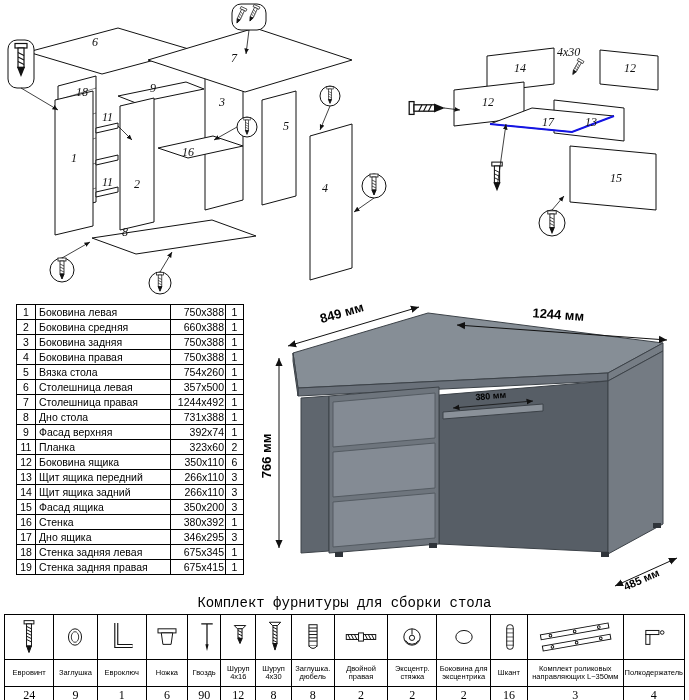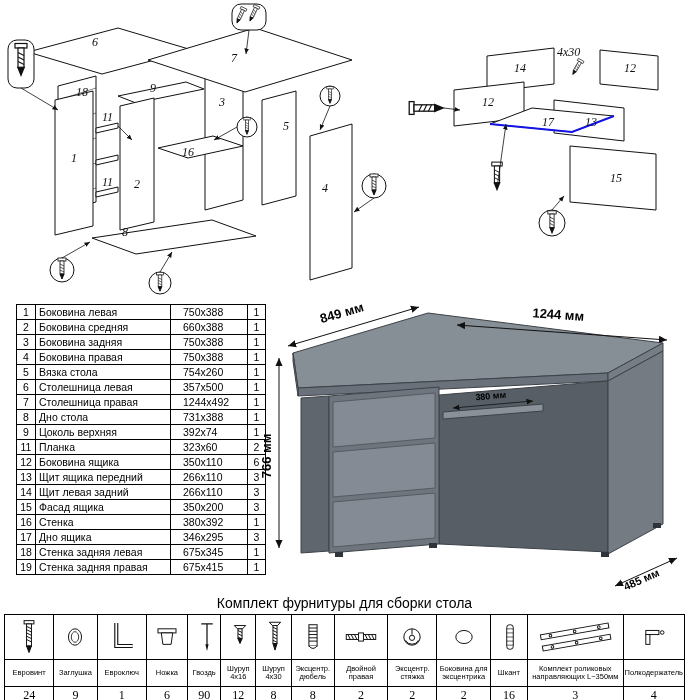--- a/index.html
+++ b/index.html
@@ -13,25 +13,25 @@
 
   #diagram-left{position:absolute;left:0;top:0;width:397px;height:300px;}
   #diagram-right{position:absolute;left:402px;top:38px;width:285px;height:210px;}
   #desk-render{position:absolute;left:243px;top:296px;width:446px;height:302px;}
 
   #parts-table{position:absolute;left:16px;top:304px;border-collapse:collapse;
     font-family:"Liberation Sans",sans-serif;font-size:10.5px;}
   #parts-table td{border:1px solid #000;padding:0 3px;height:14px;line-height:13px;white-space:nowrap;}
   #parts-table td.c-num{width:14px;text-align:center;padding:0 2px;}
   #parts-table td.c-name{width:128px;}
-  #parts-table td.c-size{width:52px;text-align:left;padding:0 12px;}
+  #parts-table td.c-size{width:52px;text-align:right;padding:0 1px;}
   #parts-table td.c-qty{width:13px;text-align:center;padding:0 2px;}
 
   .hw-title{position:absolute;left:0;top:595px;width:689px;text-align:center;
-    font-family:Liberation Sans, sans-serif;font-size:14px;}
+    font-family:Liberation Mono, monospace;font-size:14px;}
   #hw-table{position:absolute;left:4px;top:614px;width:681px;border-collapse:collapse;table-layout:fixed;}
   #hw-table td{border:1px solid #000;text-align:center;vertical-align:middle;padding:1px;overflow:hidden;}
   #hw-table tr.icons td{height:42px;}
   #hw-table td.hw-name{font-family:"Liberation Sans",sans-serif;font-size:7.5px;line-height:8.5px;height:24px;}
   #hw-table td.hw-qty{font-family:"Liberation Serif",serif;font-size:12px;height:14px;}
   .hwicon{height:36px;margin:0 auto;}
 </style>
 </head>
 <body>
 
@@ -212,21 +212,21 @@
           <td class="c-qty">1</td>
         </tr>
         <tr>
           <td class="c-num">8</td>
           <td class="c-name">Дно стола</td>
           <td class="c-size">731x388</td>
           <td class="c-qty">1</td>
         </tr>
         <tr>
           <td class="c-num">9</td>
-          <td class="c-name">Цоколь верхняя</td>
+          <td class="c-name">Фасад верхняя</td>
           <td class="c-size">392x74</td>
           <td class="c-qty">1</td>
         </tr>
         <tr>
           <td class="c-num">11</td>
           <td class="c-name">Планка</td>
           <td class="c-size">323x60</td>
           <td class="c-qty">2</td>
         </tr>
         <tr>
@@ -236,21 +236,21 @@
           <td class="c-qty">6</td>
         </tr>
         <tr>
           <td class="c-num">13</td>
           <td class="c-name">Щит ящика передний</td>
           <td class="c-size">266x110</td>
           <td class="c-qty">3</td>
         </tr>
         <tr>
           <td class="c-num">14</td>
-          <td class="c-name">Щит левая задний</td>
+          <td class="c-name">Щит ящика задний</td>
           <td class="c-size">266x110</td>
           <td class="c-qty">3</td>
         </tr>
         <tr>
           <td class="c-num">15</td>
           <td class="c-name">Фасад ящика</td>
           <td class="c-size">350x200</td>
           <td class="c-qty">3</td>
         </tr>
         <tr>
@@ -457,21 +457,21 @@
           </td>
         </tr>
       <tr id="hw-names">
           <td class="hw-name">Евровинт</td>
           <td class="hw-name">Заглушка</td>
           <td class="hw-name">Евроключ</td>
           <td class="hw-name">Ножка</td>
           <td class="hw-name">Гвоздь</td>
           <td class="hw-name">Шуруп 4х16</td>
           <td class="hw-name">Шуруп 4х30</td>
-          <td class="hw-name">Эксцентр. дюбель</td>
+          <td class="hw-name">Заглушка. дюбель</td>
           <td class="hw-name">Двойной правая</td>
           <td class="hw-name">Эксцентр. стяжка</td>
           <td class="hw-name">Боковина для эксцентрика</td>
           <td class="hw-name">Шкант</td>
           <td class="hw-name">Комплект роликовых направляющих L~350мм</td>
           <td class="hw-name">Полкодержатель</td>
         </tr>
       <tr id="hw-qtys">
           <td class="hw-qty">24</td>
           <td class="hw-qty">9</td>

